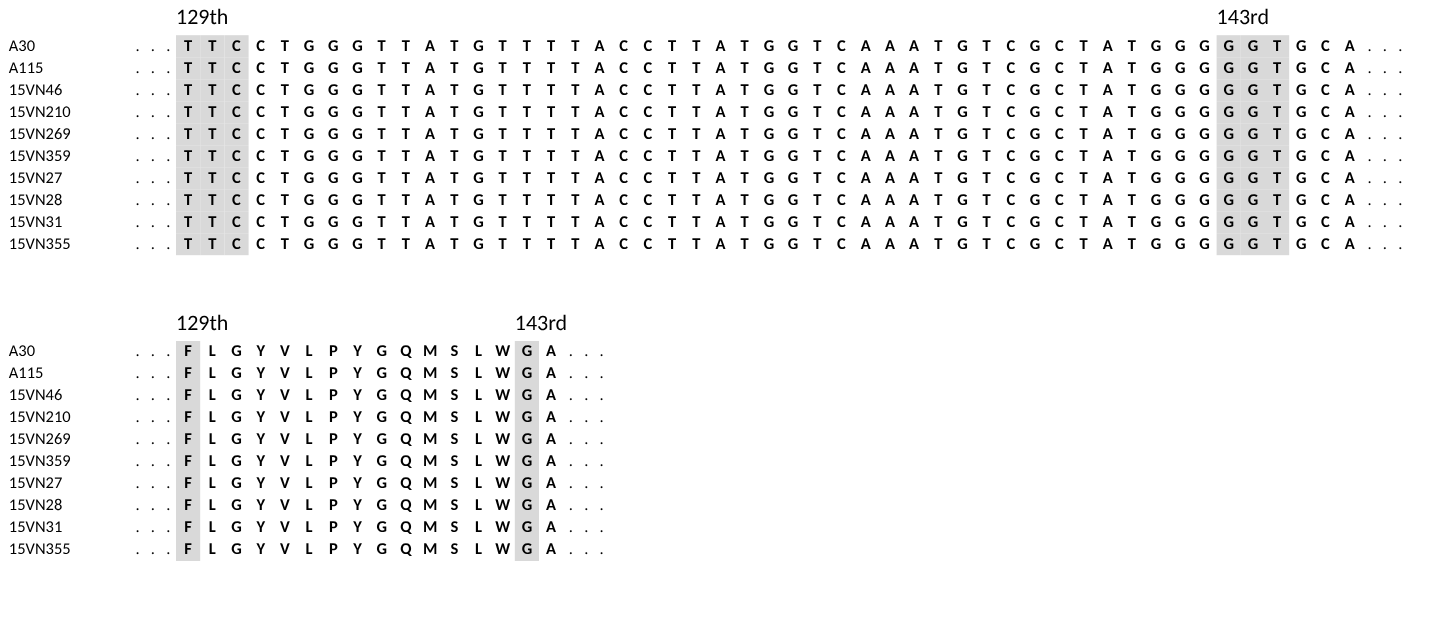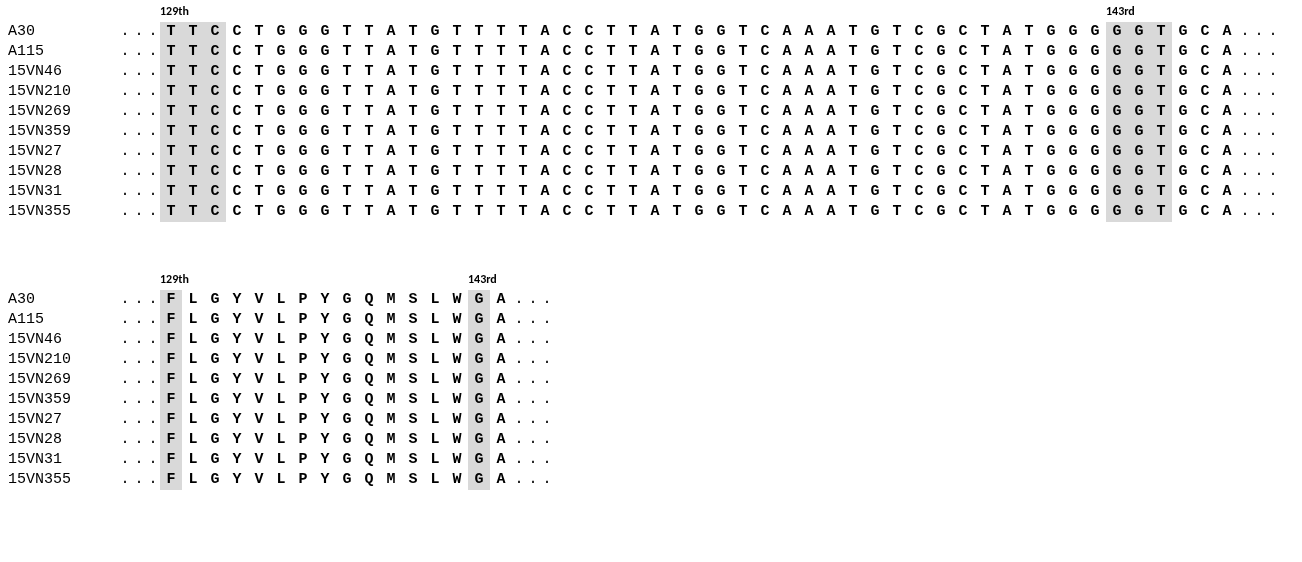--- a/index.html
+++ b/index.html
@@ -22,30 +22,29 @@
     display: flex;
     margin-bottom: 4px;
     align-items: flex-end;
   }
   .position-header .label-col {
     width: 110px;
     flex: none;
   }
   .position-header span {
     display: inline-block;
-    font-size: 12px;
-    font-weight: 700;
+    font-size: 20px;
+    font-weight: 400;
   }
   .seq-row {
     display: flex;
     align-items: center;
     height: 20px;
     line-height: 20px;
     white-space: nowrap;
-    font-family: Liberation Mono, monospace;
   }
   .label-col {
     width: 110px;
     flex: none;
     font-size: 15px;
     font-weight: 400;
   }
   .dot, .residue {
     display: inline-block;
     width: 22px;

